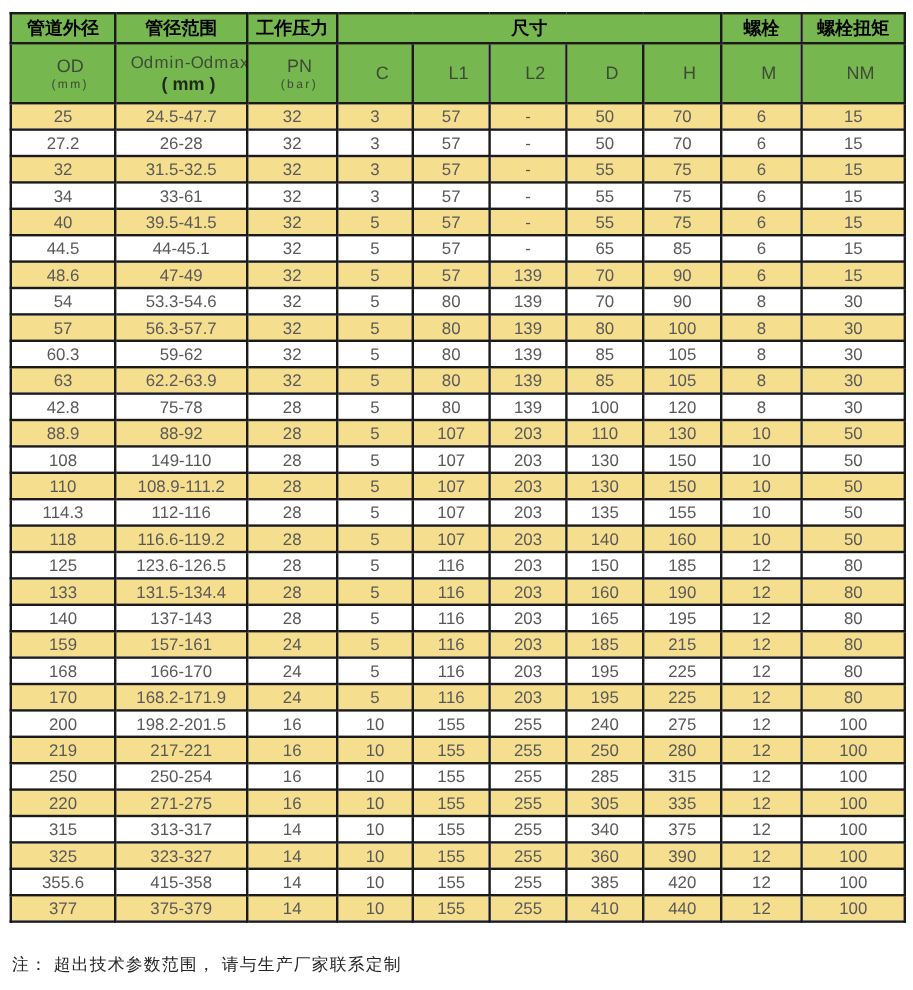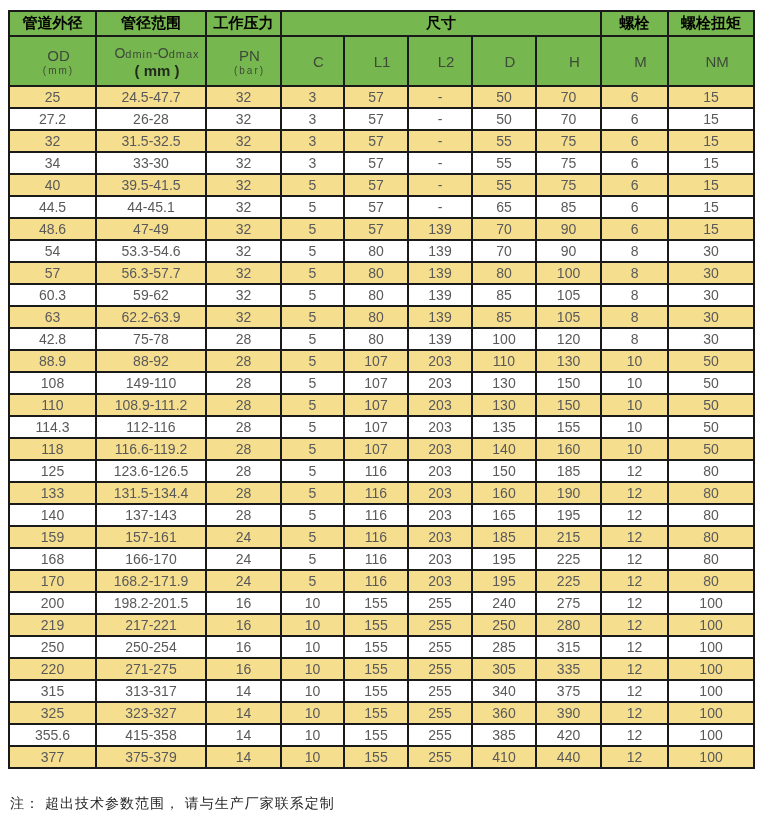--- a/index.html
+++ b/index.html
@@ -47,21 +47,21 @@
     padding-left: 12px;
   }
   .small-unit {
     display: block;
     font-size: 10px;
     letter-spacing: 2px;
     margin-top: 1px;
   }
   .range-line { font-size: 14px; }
   .range-line .ss {
-    font-size: 11px;
+    font-size: 14px;
     letter-spacing: 1px;
   }
   .range-unit {
     display: block;
     font-size: 15px;
     font-weight: bold;
     color: #1f2a1b;
     margin-top: 1px;
   }
   tbody td {
@@ -160,21 +160,21 @@
           <td>3</td>
           <td>57</td>
           <td>-</td>
           <td>55</td>
           <td>75</td>
           <td>6</td>
           <td>15</td>
         </tr>
         <tr>
           <td>34</td>
-          <td>33-30</td>
+          <td>33-61</td>
           <td>32</td>
           <td>3</td>
           <td>57</td>
           <td>-</td>
           <td>55</td>
           <td>75</td>
           <td>6</td>
           <td>15</td>
         </tr>
         <tr class="alt">

